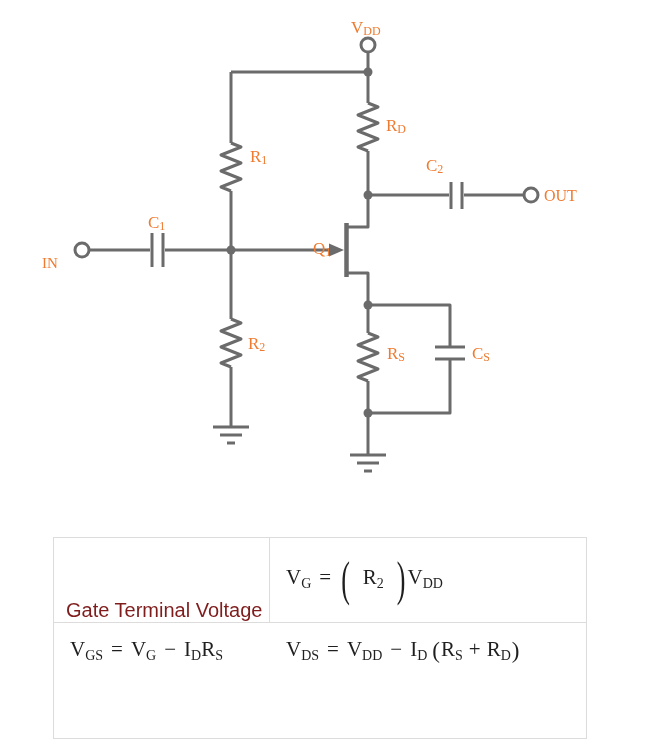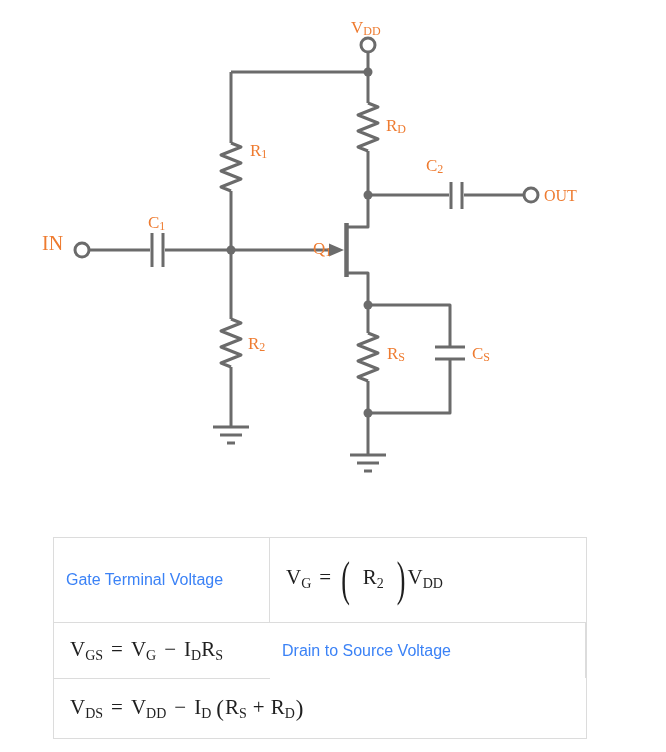--- a/index.html
+++ b/index.html
@@ -15,22 +15,22 @@
   }
   .clabel .sb{font-size:12px;vertical-align:-2px;}
 
   
   .ftable{
     position:absolute;left:53px;top:537px;width:532px;background:#fff;
     border:1px solid #dcdcdc;display:grid;
     grid-template-columns:216px 1fr;grid-template-rows:84px 56px 60px;
   }
   .lcell{
-    display:flex;align-items:center;padding-left:12px;
-    color:#3b82f6;font-size:16px;border-right:1px solid #dcdcdc;
+    display:flex;align-items:flex-end;padding-left:12px;
+    color:#7f1d1d;font-size:20px;border-right:1px solid #dcdcdc;
   }
   .fcell{
     display:flex;align-items:center;padding-left:16px;
     font-family:"Liberation Serif",serif;color:#1f1f1f;font-size:21px;
   }
   .bt{border-top:1px solid #dcdcdc;}
   .math{display:inline-flex;align-items:flex-start;line-height:1.1;}
   .math .sb{font-size:14px;vertical-align:-4px;}
   .tok{display:inline-block;}
   .op{margin:0 8px;}
@@ -122,25 +122,25 @@
         <circle cx="368" cy="195" r="4.5"></circle>
         <circle cx="231" cy="250" r="4.5"></circle>
         <circle cx="368" cy="305" r="4.5"></circle>
         <circle cx="368" cy="413" r="4.5"></circle>
       </g>
     </g>
   </svg>
 
   <span class="clabel" style="left:351px;top:19px"><span>V</span><span class="sb">DD</span></span>
   <span class="clabel" style="left:386px;top:117px"><span>R</span><span class="sb">D</span></span>
-  <span class="clabel" style="left:250px;top:142px"><span>R</span><span class="sb">1</span></span>
+  <span class="clabel" style="left:250px;top:148px"><span>R</span><span class="sb">1</span></span>
   <span class="clabel" style="left:426px;top:157px"><span>C</span><span class="sb">2</span></span>
   <span class="clabel" style="left:148px;top:214px"><span>C</span><span class="sb">1</span></span>
   <span class="clabel" style="left:313px;top:240px"><span>Q</span><span class="sb">1</span></span>
-  <span class="clabel" style="left:42px;top:233px;font-size:20px"><span>IN</span><span class="sb"></span></span>
+  <span class="clabel" style="left:42px;top:256px;font-size:15px"><span>IN</span><span class="sb"></span></span>
   <span class="clabel" style="left:544px;top:188px;font-size:16px"><span>OUT</span><span class="sb"></span></span>
   <span class="clabel" style="left:248px;top:335px"><span>R</span><span class="sb">2</span></span>
   <span class="clabel" style="left:387px;top:345px"><span>R</span><span class="sb">S</span></span>
   <span class="clabel" style="left:472px;top:345px"><span>C</span><span class="sb">S</span></span>
 </div>
 
 <div class="ftable">
 
   <div class="lcell">
       <span>Gate Terminal Voltage</span>
@@ -162,23 +162,20 @@
     <span class="math">
       <span class="tok"><span>V</span><span class="sb">GS</span></span>
       <span class="op">=</span>
       <span class="tok"><span>V</span><span class="sb">G</span></span>
       <span class="op">−</span>
       <span class="tok"><span>I</span><span class="sb">D</span></span>
       <span class="tok"><span>R</span><span class="sb">S</span></span>
     </span>
   </div>
 
-  <div class="lcell bt">
-      <span>Drain to Source Voltage</span>
-    </div>
   <div class="fcell bt">
     <span class="math">
       <span class="tok"><span>V</span><span class="sb">DS</span></span>
       <span class="op">=</span>
       <span class="tok"><span>V</span><span class="sb">DD</span></span>
       <span class="op">−</span>
       <span class="tok"><span>I</span><span class="sb">D</span></span>
       <span class="np lp">(</span>
       <span class="tok"><span>R</span><span class="sb">S</span></span>
       <span class="op2">+</span>

